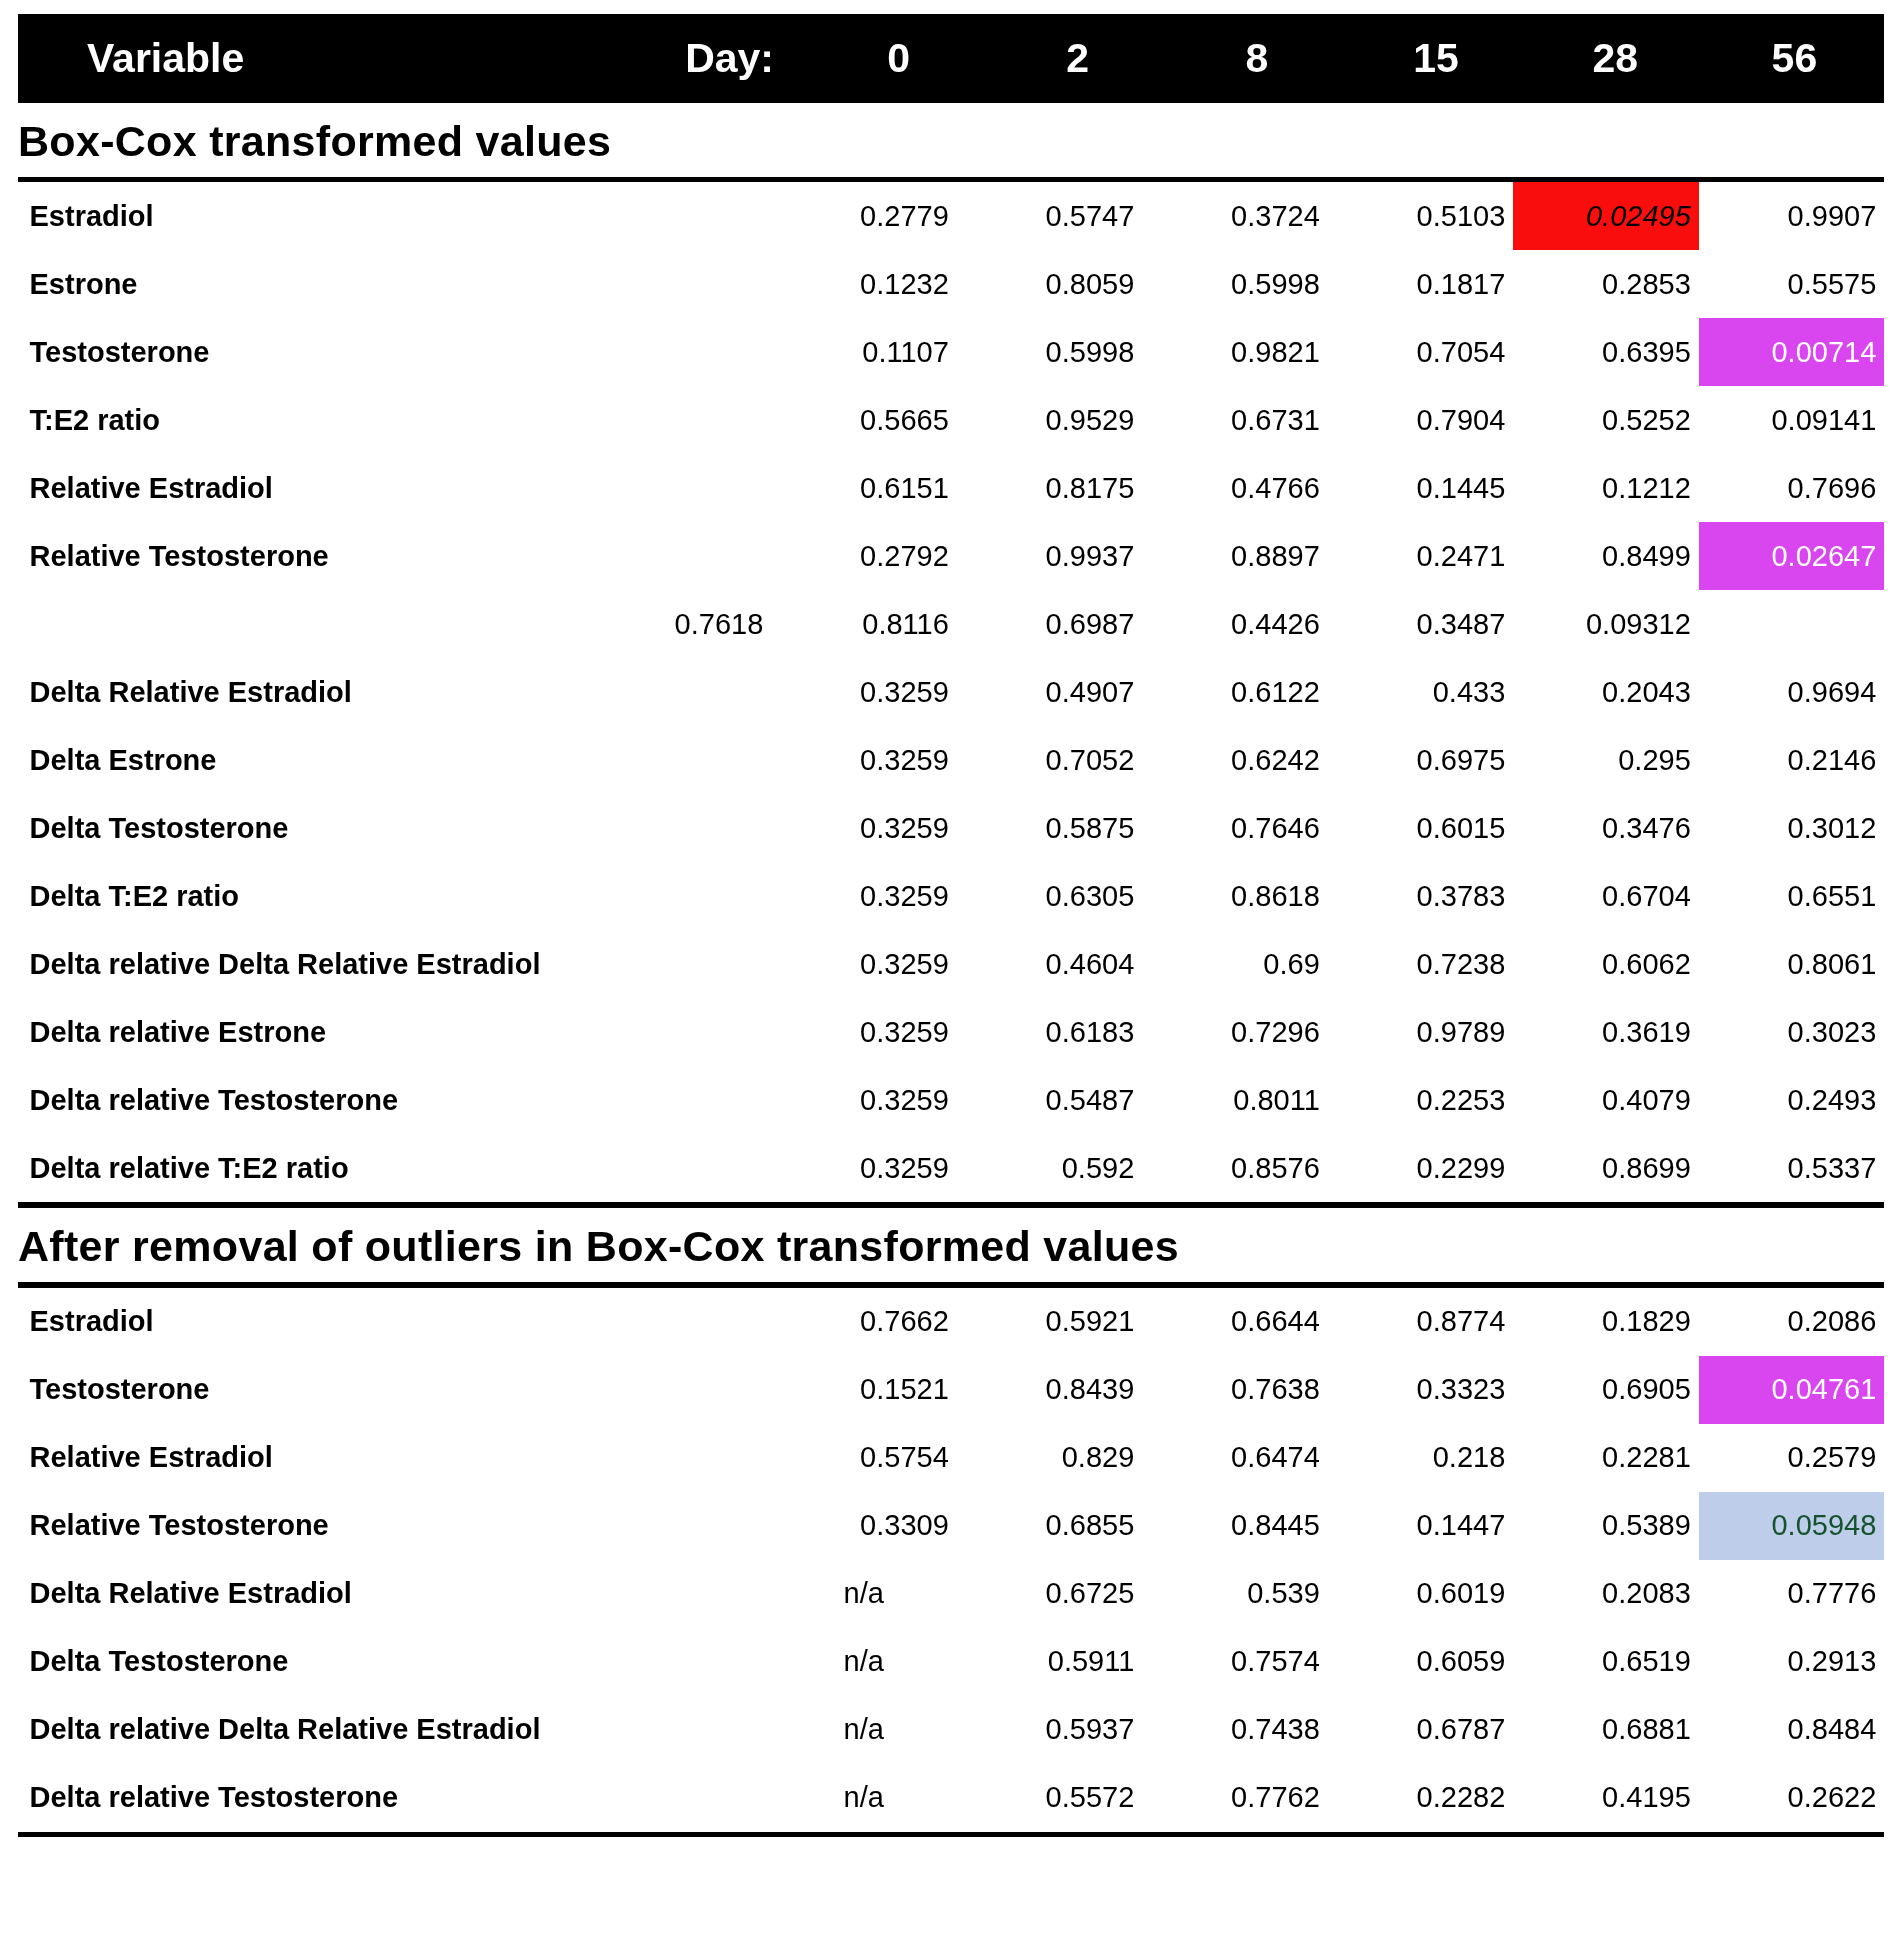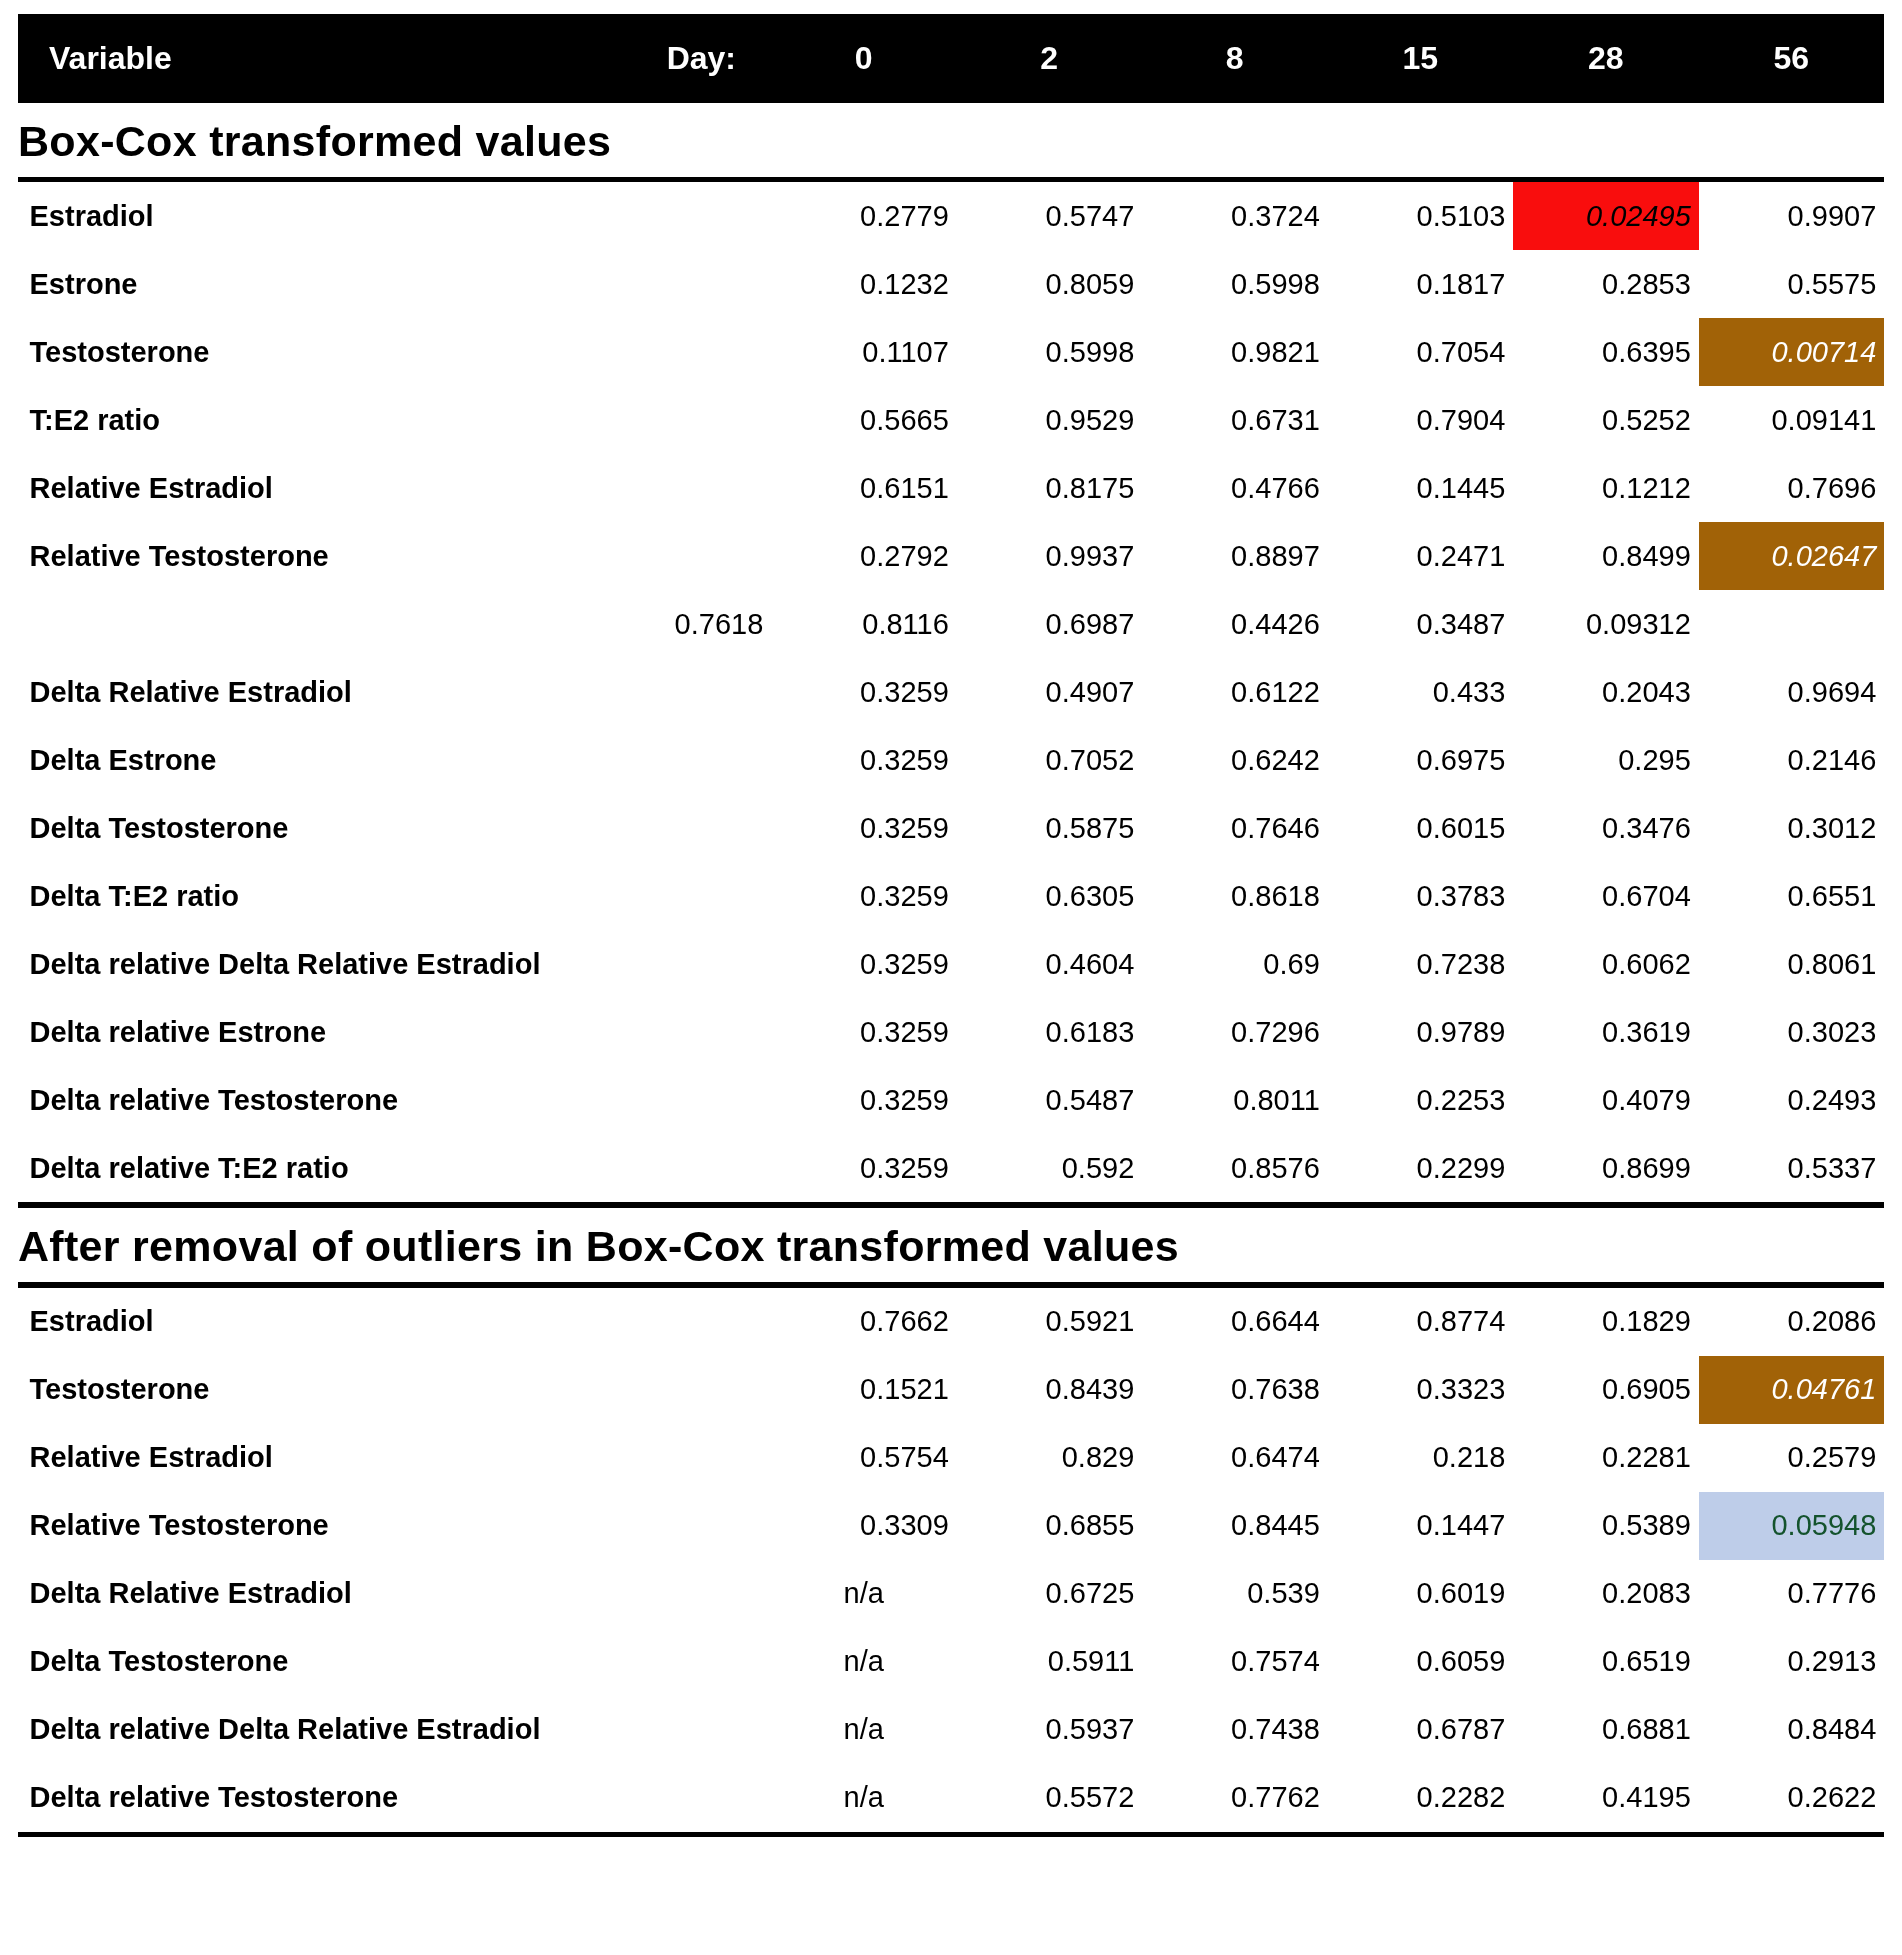--- a/index.html
+++ b/index.html
@@ -1,40 +1,40 @@
 <!DOCTYPE html>
 <html style="font-size:10.2px"><head>
 <meta charset="utf-8">
 <style>
   html,body{margin:0;padding:0;background:#ffffff;color:#000;font-family:"Liberation Sans",sans-serif;}
   .page{width:1902px;height:1955px;box-sizing:border-box;padding:14px 18px 0 18px;background:#fff;}
 
   .thead{
     display:grid;grid-template-columns:753px repeat(6,1fr);
     background:#000;color:#fff;height:89px;align-items:center;
-    font-weight:bold;font-size:32px;
+    font-weight:bold;font-size:41px;padding-left:38px;
   }
   .var-day{display:flex;justify-content:space-between;align-items:center;padding:0 35px 0 31px;}
   .day-col{text-align:center;}
 
   .section-title{
     font-size:43px;font-weight:bold;height:70px;margin-top:3.8px;
     display:flex;align-items:center;letter-spacing:0.3px;
   }
   .rule{height:5.7px;background:#000;}
 
   .rows{display:block;}
   .row{display:grid;grid-template-columns:753px repeat(6,1fr);height:68px;}
   .cell{display:flex;align-items:center;font-size:29px;}
   .cell.label{font-weight:bold;padding-left:11.5px;justify-content:flex-start;}
   .cell.value{justify-content:flex-end;padding-right:7.7px;font-weight:normal;}
   .cell.value.na{justify-content:center;padding-right:0;}
 
   .hl-red{background:#F90D0D;color:#000000;font-weight:bold;font-style:italic;}
-  .hl-blue{background:#a16207;color:#fff;font-weight:bold;font-style:italic;}
+  .hl-blue{background:#d946ef;color:#fff;font-weight:bold;}
   .hl-lightblue{background:#BECDE9;color:#14532d;font-weight:bold;font-style:normal;text-align:right;}
 </style>
 </head>
 <body>
 
 <div class="page">
 
   <div class="thead">
     <div class="var-day">
       <span>Variable</span>

